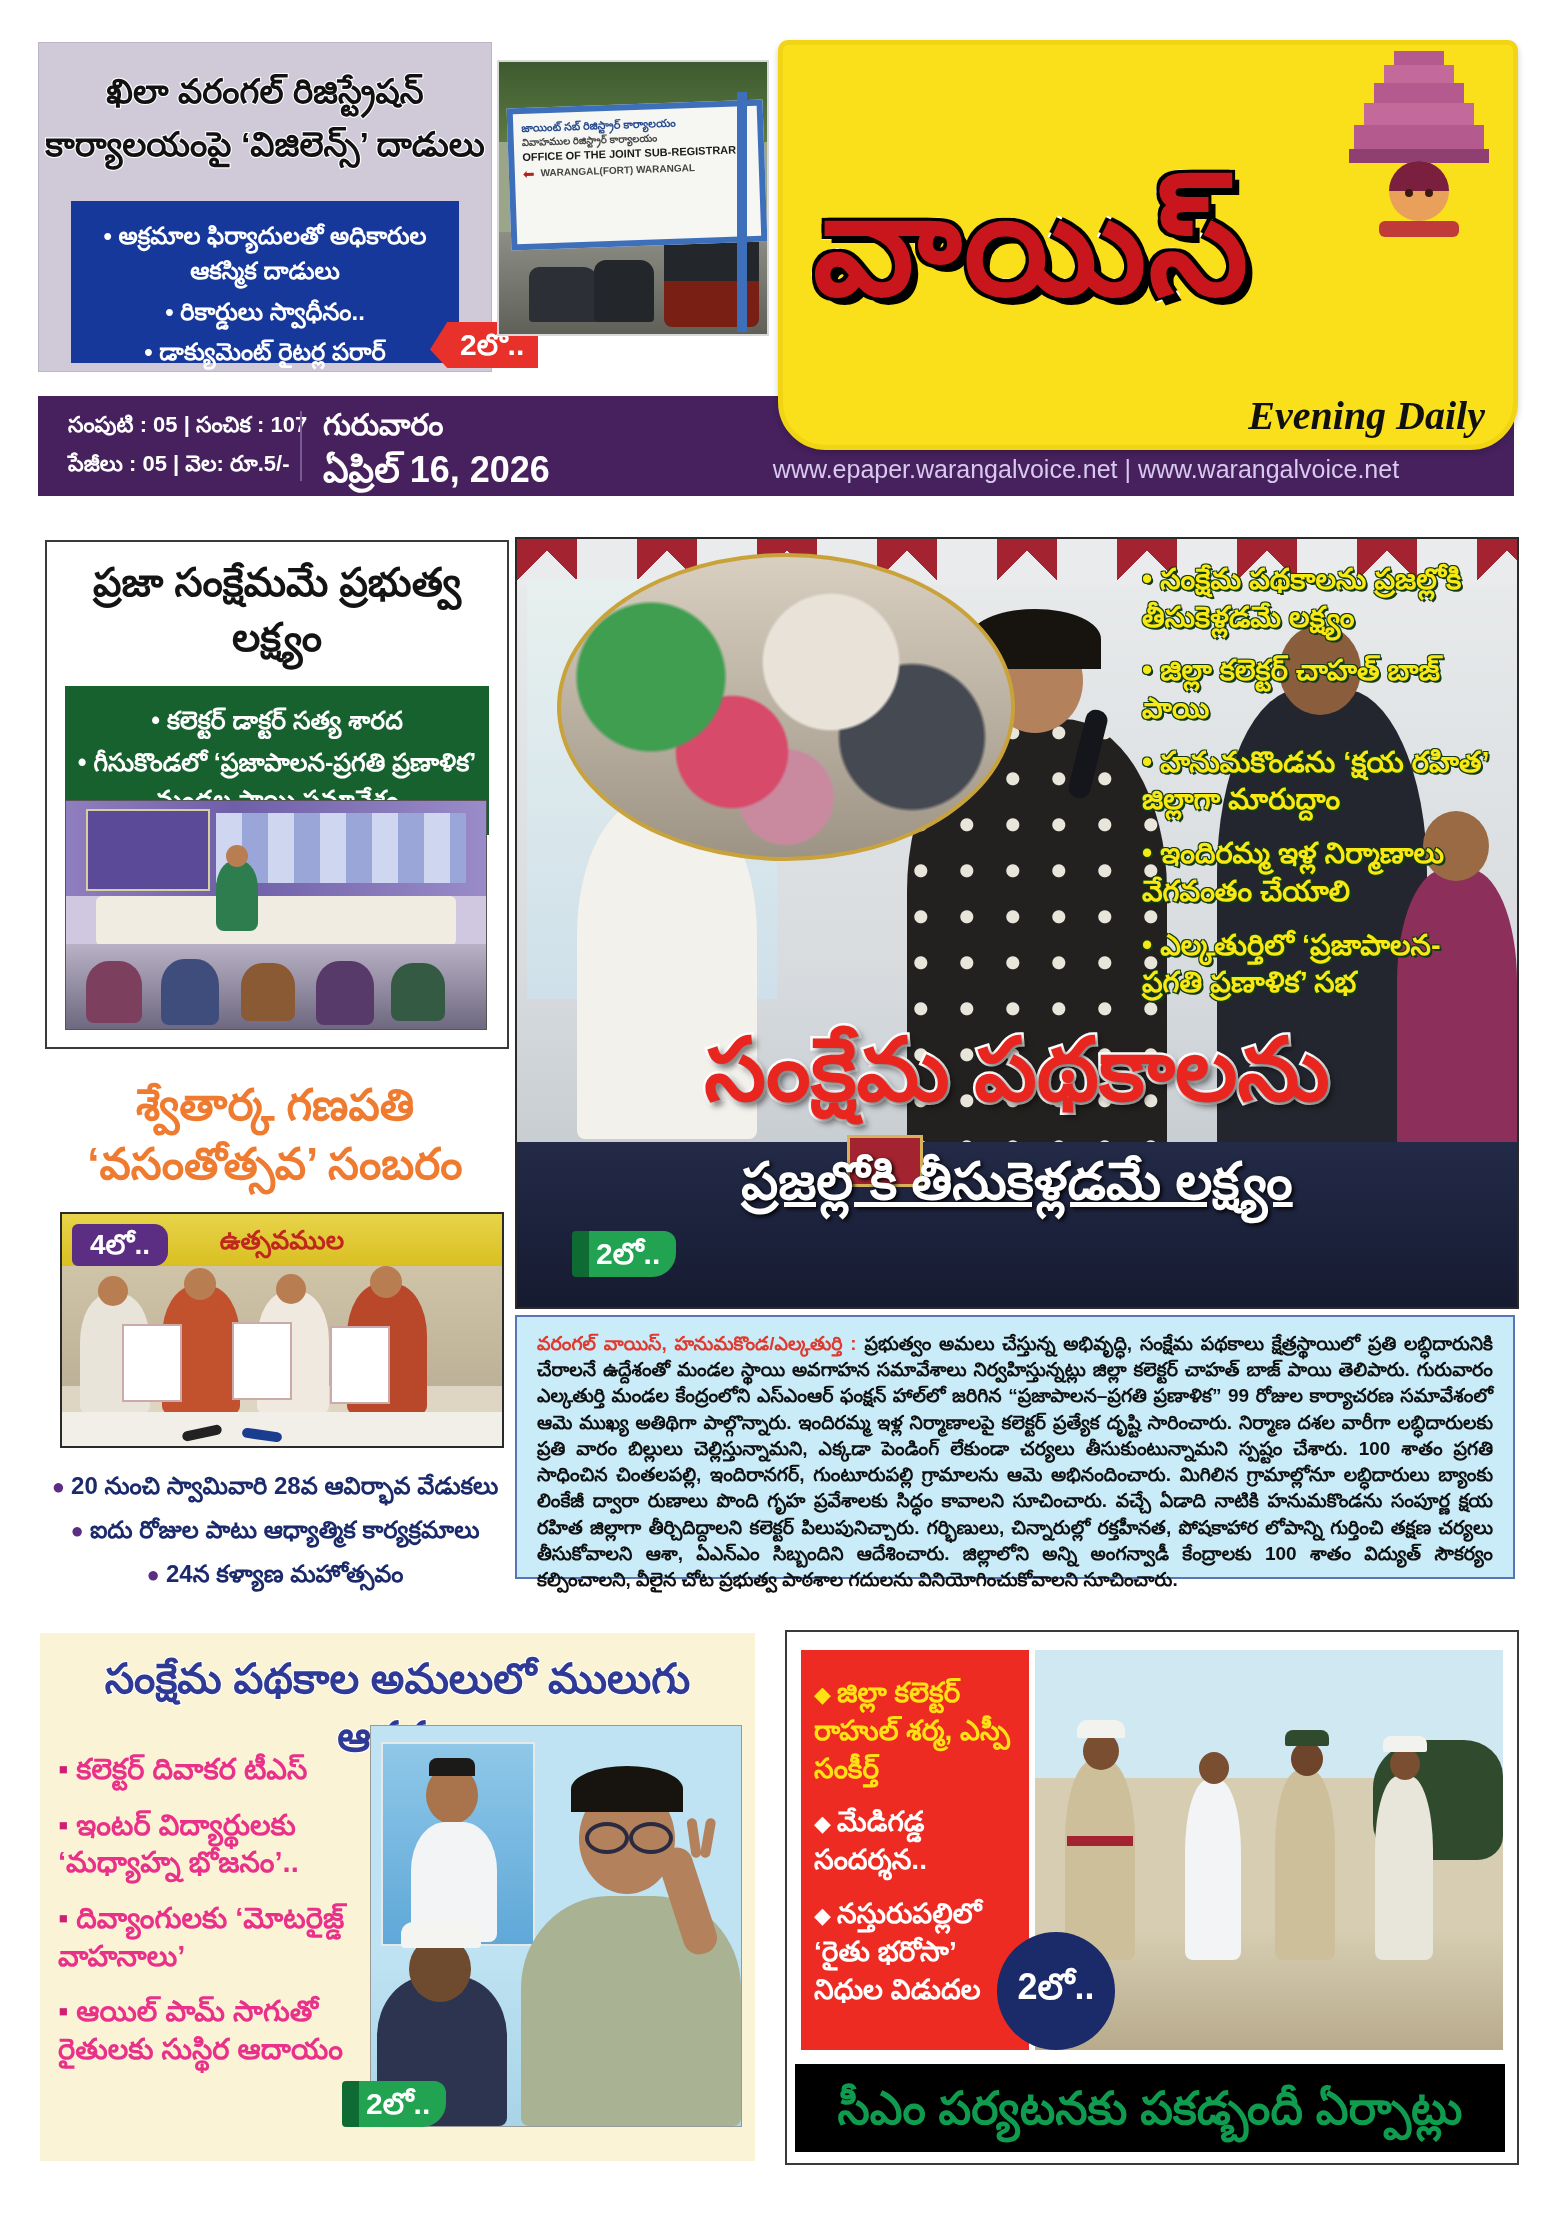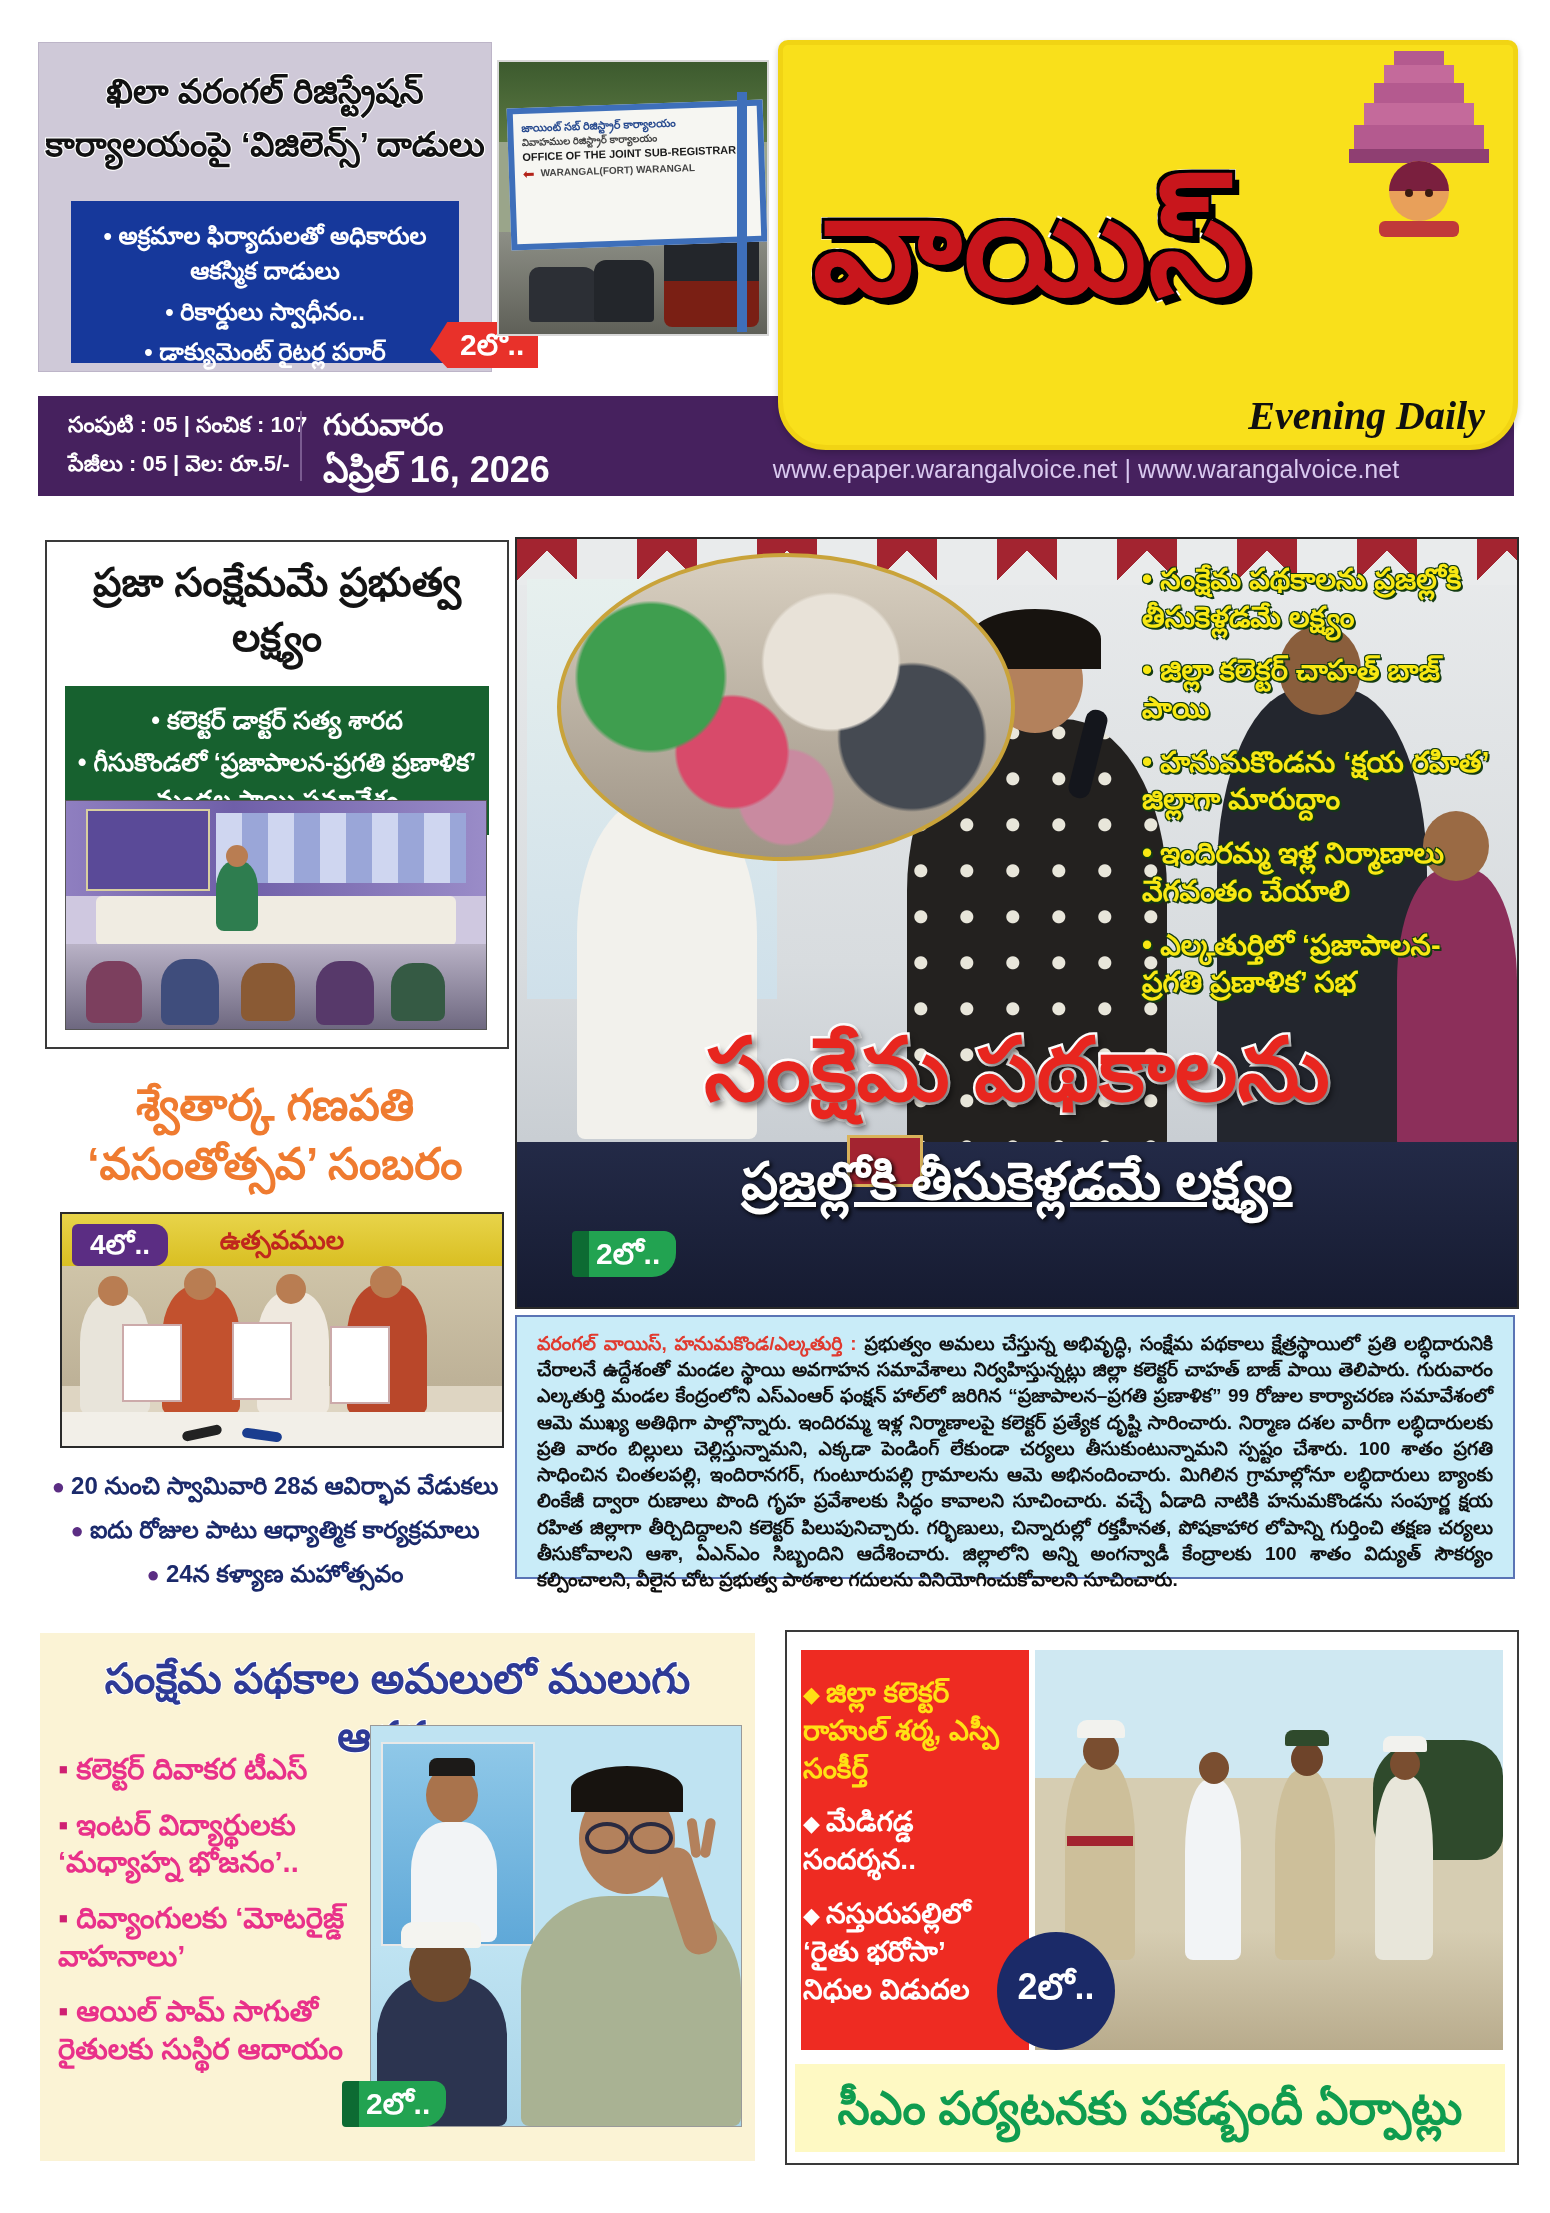--- a/index.html
+++ b/index.html
@@ -63,21 +63,21 @@
   .dateline{color:#e03a2f;}
   
   .paleyellow{background:#fbf3d5;}
   .mu-head{font-size:42px;color:#2e3a96;-webkit-text-stroke:2px #fff;paint-order:stroke fill;}
   .mu-bl{font-size:29px;font-weight:bold;color:#e9318a;line-height:1.3;margin:18px 0;}
   .mu-bl:before{content:"▪ ";color:#cf1f72;}
   
   .redpanel{background:#ee2b22;}
   .cm-bl{font-size:28px;font-weight:bold;line-height:1.35;margin:16px 0;}
   .cm-bl:before{content:"◆ ";font-size:22px;}
-  .ystrip{background:#fef9c3;}
+  .ystrip{background:#000000;}
   .cm-head{font-size:46px;color:#0f9c4f;}
   
   .photo{overflow:hidden;position:absolute;}
   .pframe{border:2px solid #2a2a2a;}
   .person{position:absolute;border-radius:40% 40% 8px 8px;}
   .head{position:absolute;background:#b97d52;border-radius:50%;}
   .signboard{background:#f6f6f2;border:6px solid #3e6fba;}
   .sign-tel{font-size:11px;color:#274a8f;font-weight:bold;line-height:1.5;}
   .sign-eng{font-size:11px;color:#1a1a1a;font-weight:bold;}
   .sign-sub{font-size:10px;color:#444;font-weight:bold;}
@@ -270,21 +270,21 @@
       <div class="abs" style="left:318px;top:92px;width:10px;height:40px;background:#b3815c;border-radius:5px;transform:rotate(-8deg);"></div>
       <div class="abs" style="left:332px;top:92px;width:10px;height:40px;background:#b3815c;border-radius:5px;transform:rotate(10deg);"></div>
       <div class="person" style="left:6px;top:250px;width:130px;height:150px;background:#2c3450;"></div>
       <div class="head" style="left:38px;top:210px;width:62px;height:66px;background:#6e4a2e;"></div>
       <div class="abs" style="left:30px;top:196px;width:80px;height:26px;background:#f4f4f0;border-radius:12px 12px 4px 4px;"></div>
     </div>
     <div class="abs ref-green" style="left:302px;top:448px;">2లో..</div>
   </div>
 
   <div class="abs box" style="left:785px;top:1630px;width:730px;height:531px;">
-    <div class="abs redpanel" style="left:14px;top:18px;width:228px;height:400px;padding:8px 10px 8px 2px;box-sizing:border-box;">
+    <div class="abs redpanel" style="left:14px;top:18px;width:228px;height:400px;padding:8px 10px 8px 13px;box-sizing:border-box;">
       <div class="cm-bl" style="color: rgb(255, 225, 20);">జిల్లా కలెక్టర్ రాహుల్ శర్మ, ఎస్పీ సంకీర్త్</div>
       <div class="cm-bl" style="color: rgb(255, 255, 255);">మేడిగడ్డ సందర్శన..</div>
       <div class="cm-bl" style="color: rgb(255, 255, 255);">నస్తురుపల్లిలో ‘రైతు భరోసా’ నిధుల విడుదల</div>
     </div>
     <div class="photo" style="left:248px;top:18px;width:468px;height:400px;background:linear-gradient(180deg,#cfe8f2 0 32%,#d6cdb2 32% 70%,#b8ab8c);">
       <div class="abs" style="right:0;top:90px;width:130px;height:120px;background:#2f4a2c;border-radius:40% 30% 20% 30%;"></div>
       <div class="person" style="left:30px;top:110px;width:70px;height:200px;background:#cdbf9a;"></div>
       <div class="head" style="left:48px;top:82px;width:36px;height:38px;background:#7a4e30;"></div>
       <div class="abs" style="left:42px;top:70px;width:48px;height:18px;background:#f2f2ee;border-radius:10px 10px 2px 2px;"></div>
       <div class="abs" style="left:32px;top:186px;width:66px;height:10px;background:#a32430;"></div>

